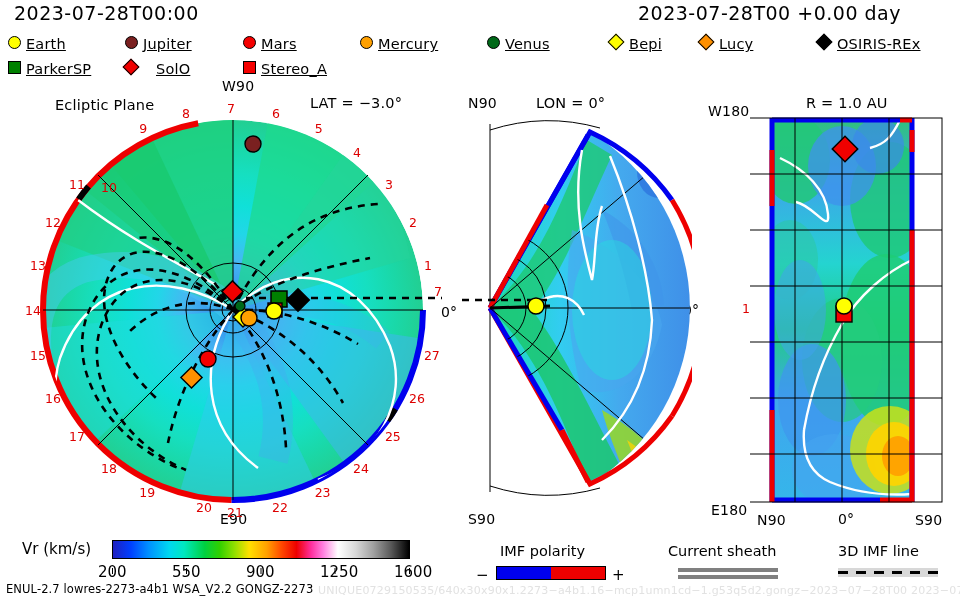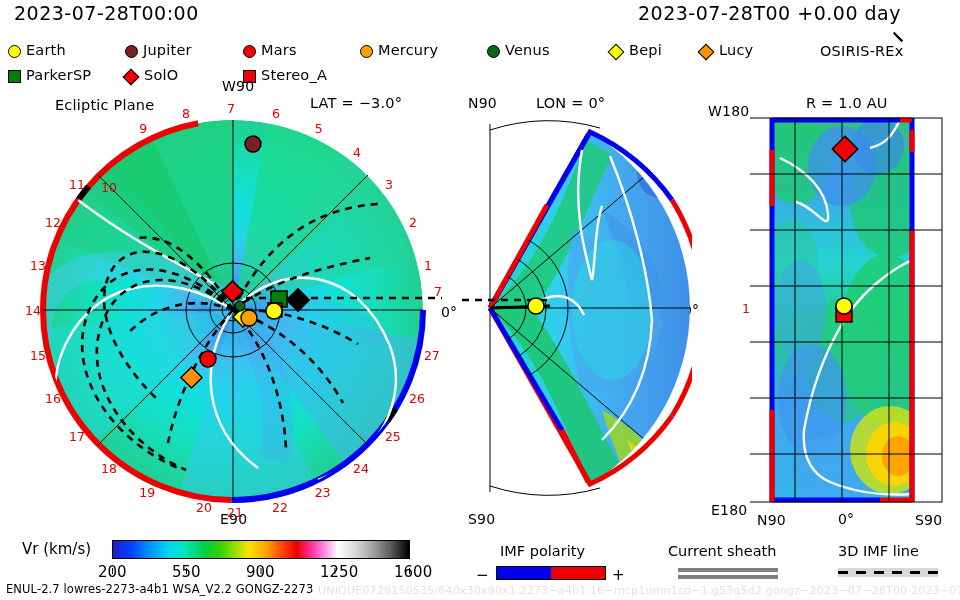--- a/index.html
+++ b/index.html
@@ -5,21 +5,21 @@
   html,body{margin:0;padding:0;background:#fff;}
   body{width:960px;height:600px;position:relative;overflow:hidden;
        font-family:"DejaVu Sans","Liberation Sans",sans-serif;color:#000;}
   .abs{position:absolute;}
   .t{position:absolute;white-space:nowrap;line-height:1;}
 
   #date-title{left:14px;top:4px;font-size:19px;letter-spacing:.5px;}
   #frame-title{left:638px;top:4px;font-size:19px;letter-spacing:.5px;}
 
   .legend-row{position:absolute;height:22px;}
-  .legend-item{position:absolute;height:22px;display:flex;align-items:flex-end;gap:5px;}
+  .legend-item{position:absolute;height:22px;display:flex;align-items:flex-start;gap:5px;text-decoration:underline;}
   .legend-item .lbl{font-size:14.5px;letter-spacing:.2px;}
   .mk{display:inline-block;position:relative;}
   .mk-circle{width:13px;height:13px;border-radius:50%;border:1.3px solid #000;box-sizing:border-box;}
   .mk-square{width:13px;height:13px;border:1.3px solid #000;box-sizing:border-box;}
   .mk-diamond{width:12px;height:12px;border:1.3px solid #000;box-sizing:border-box;
               transform:rotate(45deg);}
 
   .panel-title{font-size:14.5px;letter-spacing:.2px;}
   .axlab{font-size:14px;letter-spacing:.2px;}
   .hourlab{position:absolute;font-size:12.5px;color:#dd0000;}
@@ -60,34 +60,34 @@
     <span class="lbl">Venus</span>
     </div>
   <div class="legend-item" style="left:610px;">
     <span class="mk mk-diamond" style="background:#ffff00"></span>
     <span class="lbl" style="margin-left:2px">Bepi</span>
     </div>
   <div class="legend-item" style="left:700px;">
     <span class="mk mk-diamond" style="background:#ff9000"></span>
     <span class="lbl" style="margin-left:2px">Lucy</span>
     </div>
-  <div class="legend-item" style="left:818px;flex-direction:column;">
+  <div class="legend-item" style="left:818px;">
     <span class="mk mk-diamond" style="background:#000000"></span>
     <span class="lbl" style="margin-left:2px">OSIRIS-REx</span>
     </div>
 </div>
 
 <div class="legend-row" style="left:0;top:61px;width:960px;">
   <div class="legend-item" style="left:8px;">
     <span class="mk mk-square" style="background:#008000"></span>
     <span class="lbl">ParkerSP</span>
     </div>
   <div class="legend-item" style="left:125px;">
     <span class="mk mk-diamond" style="background:#f00000"></span>
-    <span class="lbl" style="margin-left:2px">SolO</span>
+    <span class="lbl" style="margin-left:14px">SolO</span>
     </div>
   <div class="legend-item" style="left:243px;">
     <span class="mk mk-square" style="background:#f40000"></span>
     <span class="lbl">Stereo_A</span>
     </div>
 </div>
 
 <div class="t panel-title" style="left:55px;top:98px;">Ecliptic Plane</div>
 <div class="t axlab" style="left:222px;top:79px;">W90</div>
 <div class="t panel-title" style="left:310px;top:96px;">LAT = −3.0°</div>

